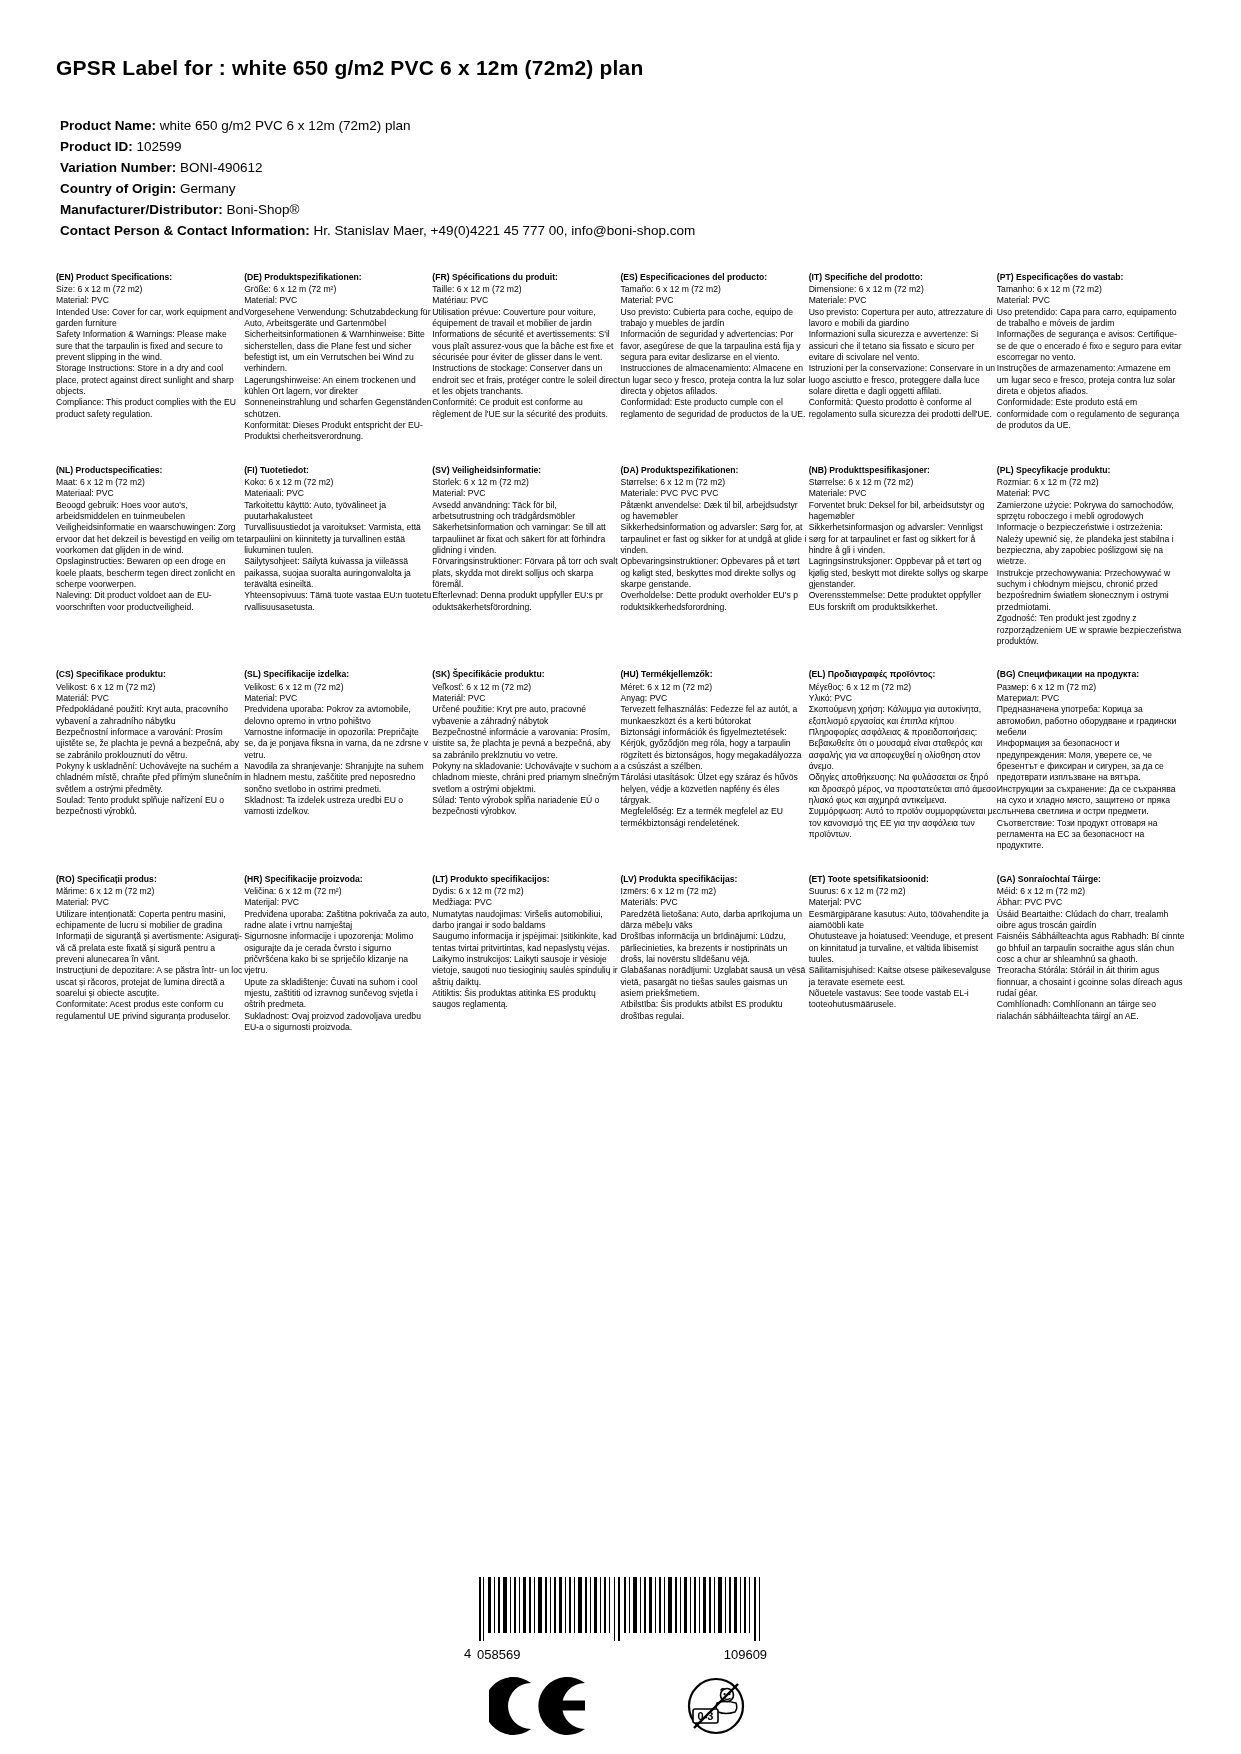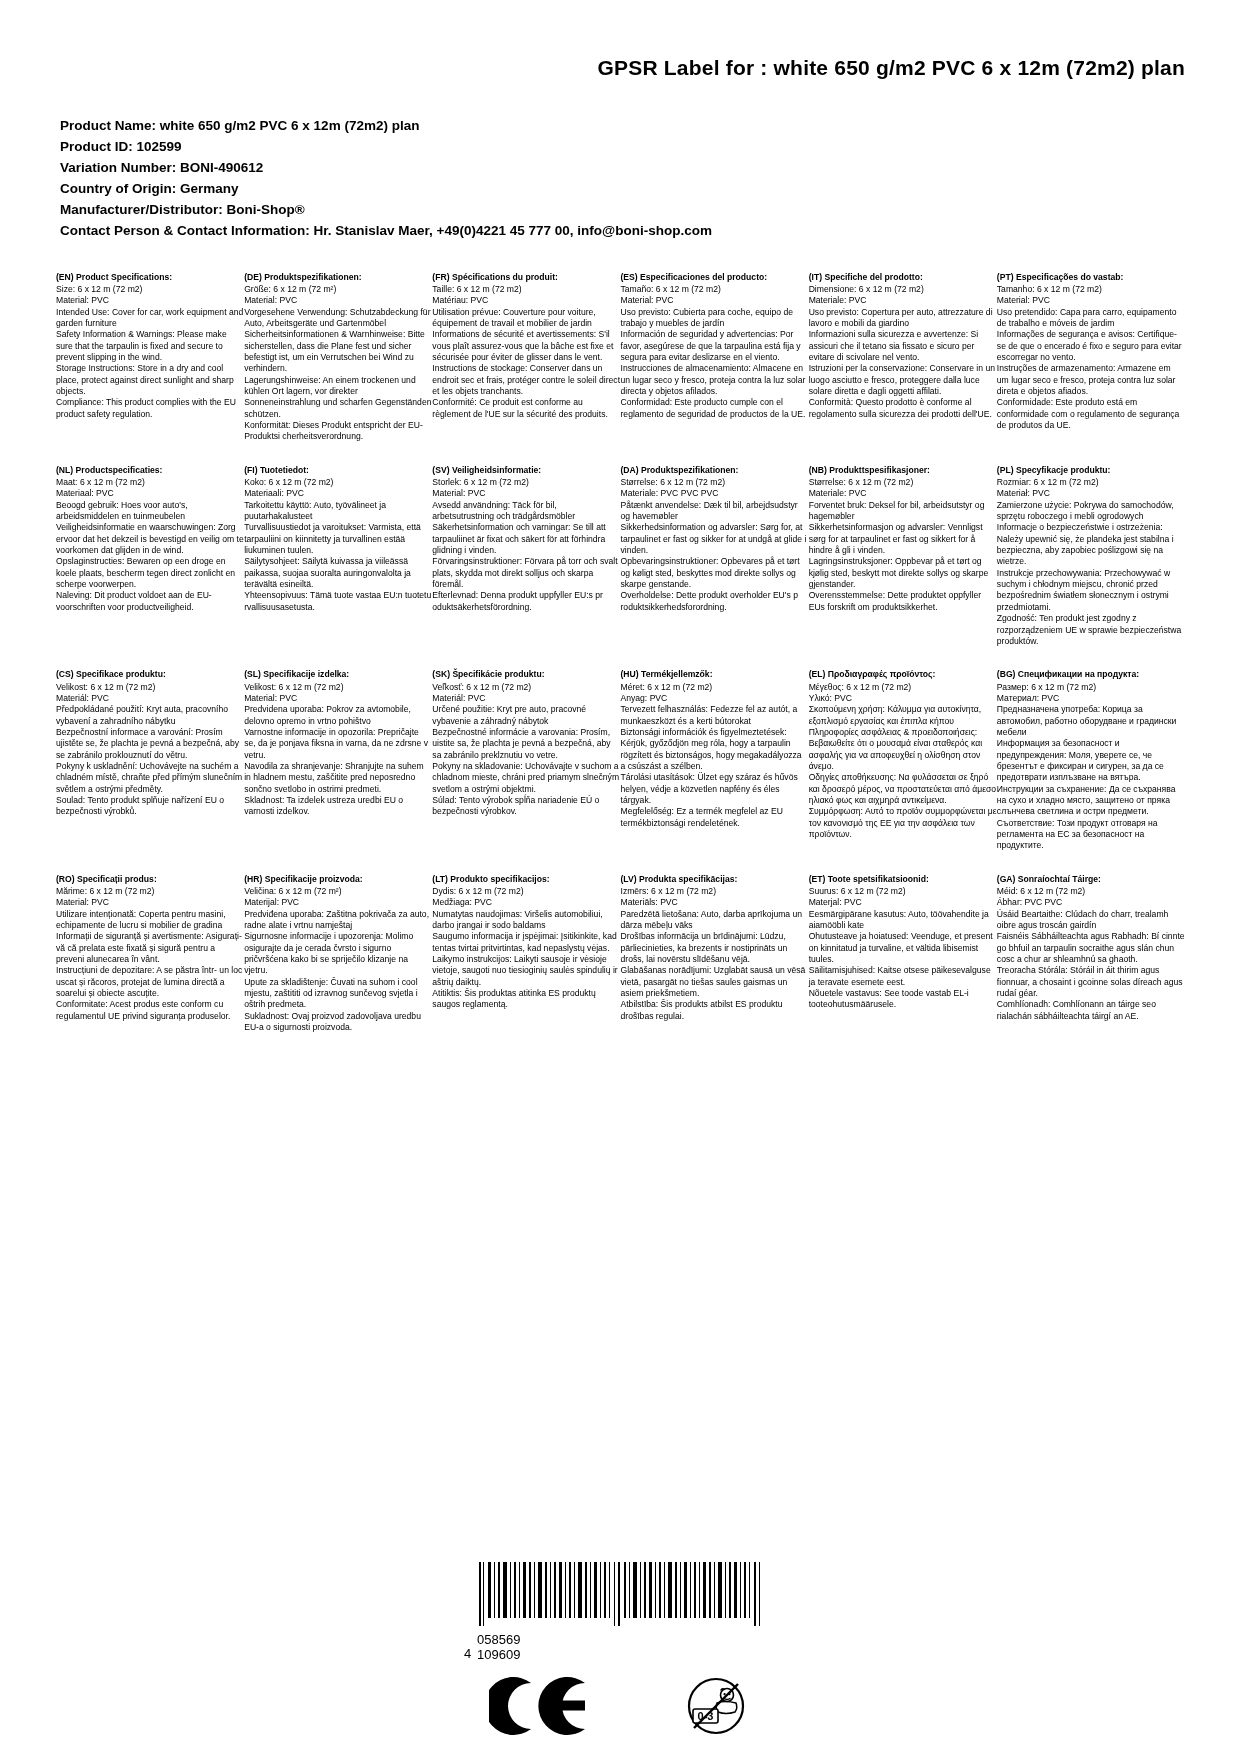--- a/index.html
+++ b/index.html
@@ -15,34 +15,34 @@
     color: #000000;
     position: relative;
   }
   .page {
     width: 1241px;
     height: 1754px;
     padding: 48px 56px;
     position: relative;
   }
   .doc-title {
-    text-align: right;
+    text-align: left;
     font-size: 21px;
     font-weight: bold;
     margin: 8px 0 36px 0;
     letter-spacing: 0.2px;
   }
   .meta {
     font-size: 13.5px;
     line-height: 1.55;
     margin: 0 0 30px 4px;
   }
   .meta-row { white-space: nowrap; }
   .meta-label { font-weight: bold; }
-  .meta-value { font-weight: bold; text-align: center; }
+  .meta-value { font-weight: normal; text-align: center; }
 
   .grid {
     display: grid;
     grid-template-columns: repeat(6, 1fr);
   }
   .block-row {
     margin-bottom: 22px;
   }
   .lang-block {
     font-size: 8.6px;
@@ -77,21 +77,20 @@
   .bc-digit-left {
     font-size: 13px;
     padding-bottom: 1px;
   }
   .bc-nums {
     display: flex;
     justify-content: space-between;
     width: 290px;
     font-size: 13px;
     margin-top: 2px;
-    flex-direction: column;
   }
 
   
   .marks {
     position: absolute;
     left: 0;
     right: 0;
     bottom: 18px;
     display: flex;
     justify-content: center;

